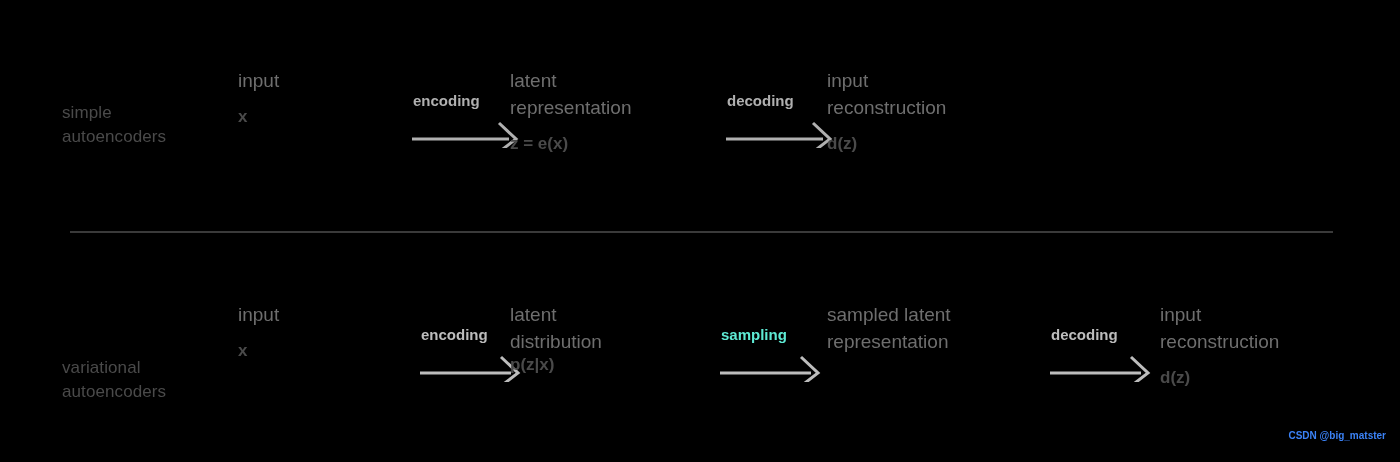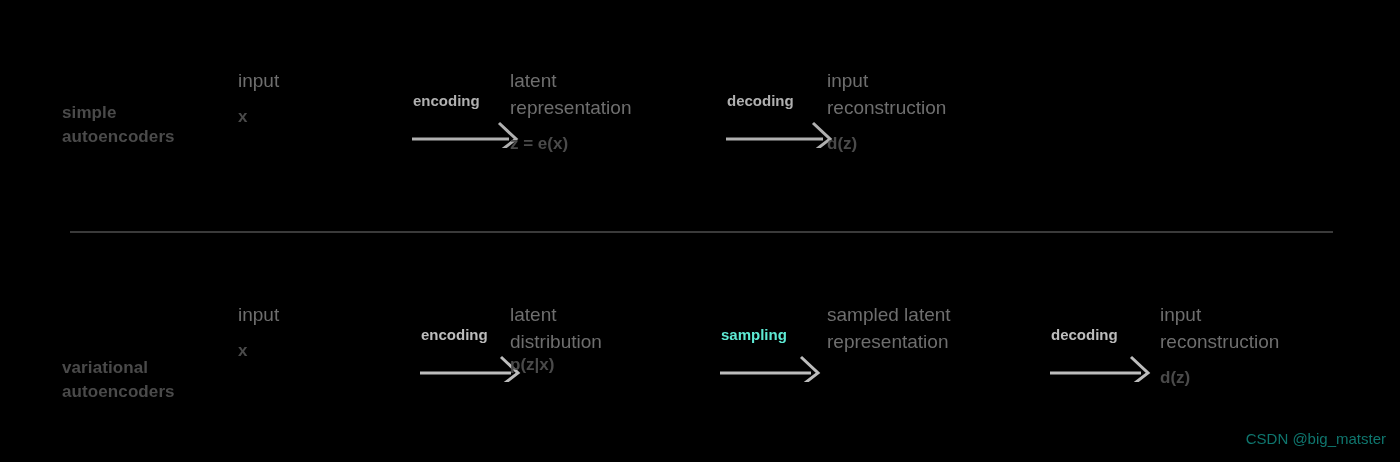--- a/index.html
+++ b/index.html
@@ -14,21 +14,21 @@
     position: relative;
     width: 1400px;
     height: 462px;
     background: #000000;
     overflow: hidden;
   }
   .abs { position: absolute; }
 
   
   .row-label {
-    font-weight: bold;
+    font-weight: normal;
     font-size: 17px;
     line-height: 24px;
     color: #4a4a4a;
     letter-spacing: 0.1px;
     white-space: nowrap;
   }
 
   
   .stage {
     width: 220px;
@@ -66,24 +66,25 @@
     bottom: 0;
     display: block;
   }
 
   .divider {
     background: #3a3a3a;
     height: 2px;
   }
 
   .watermark {
-    font-size: 15px;
-    color: #0f766e;
+    font-size: 10px;
+    color: #3b82f6;
     white-space: nowrap;
     font-family: "Liberation Sans", sans-serif;
+    font-weight: bold;
   }
 </style>
 </head>
 <body>
 
 <div id="canvas">
 
   <div class="abs row-label" style="left:62px; top:101px;">
     <div>simple</div>
     <div>autoencoders</div>

